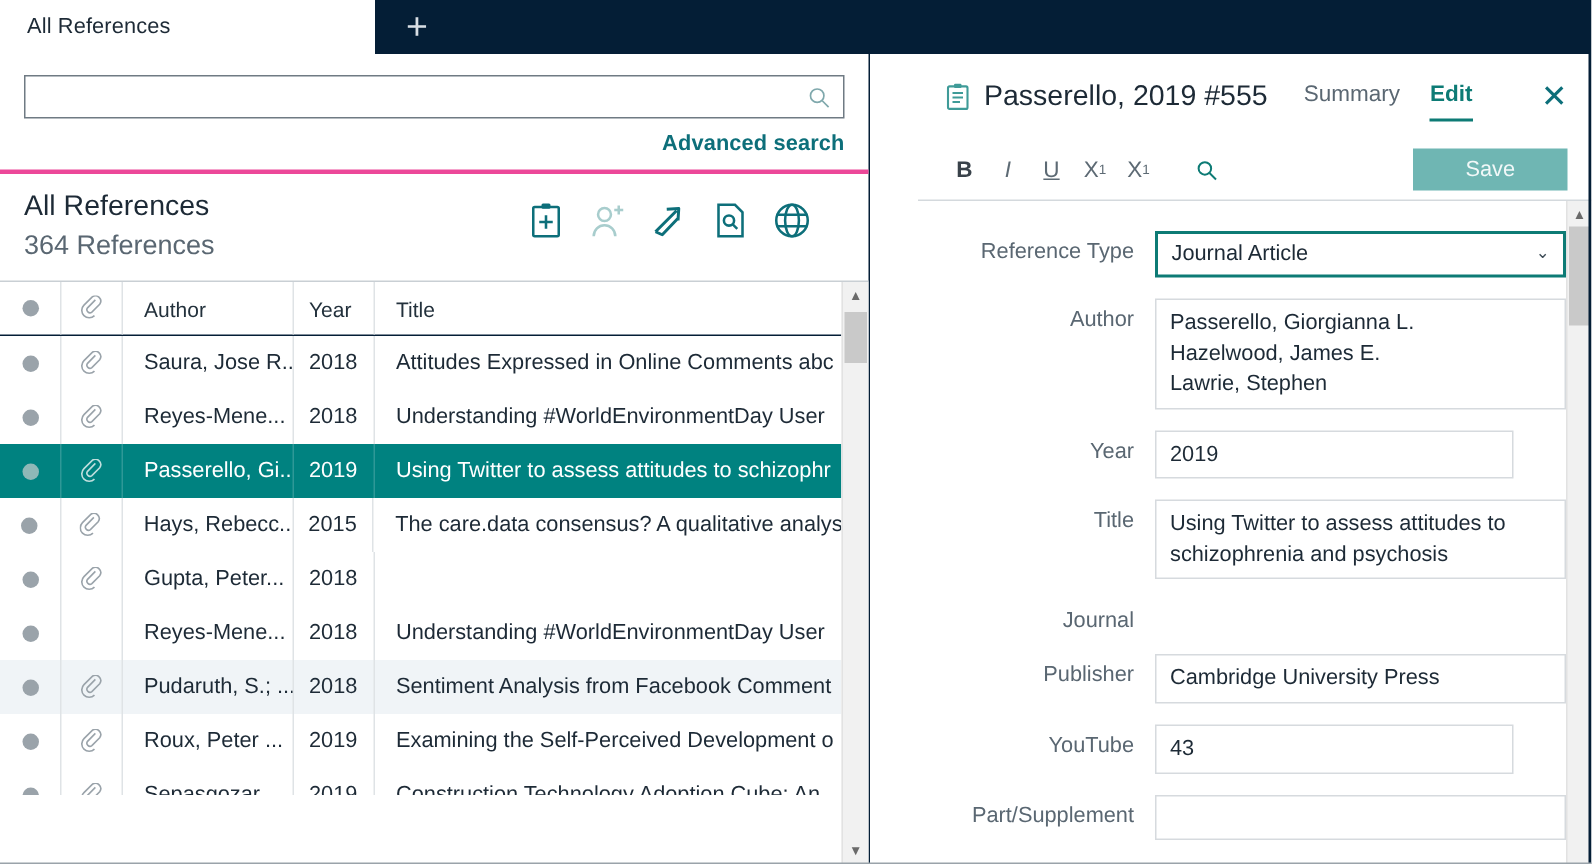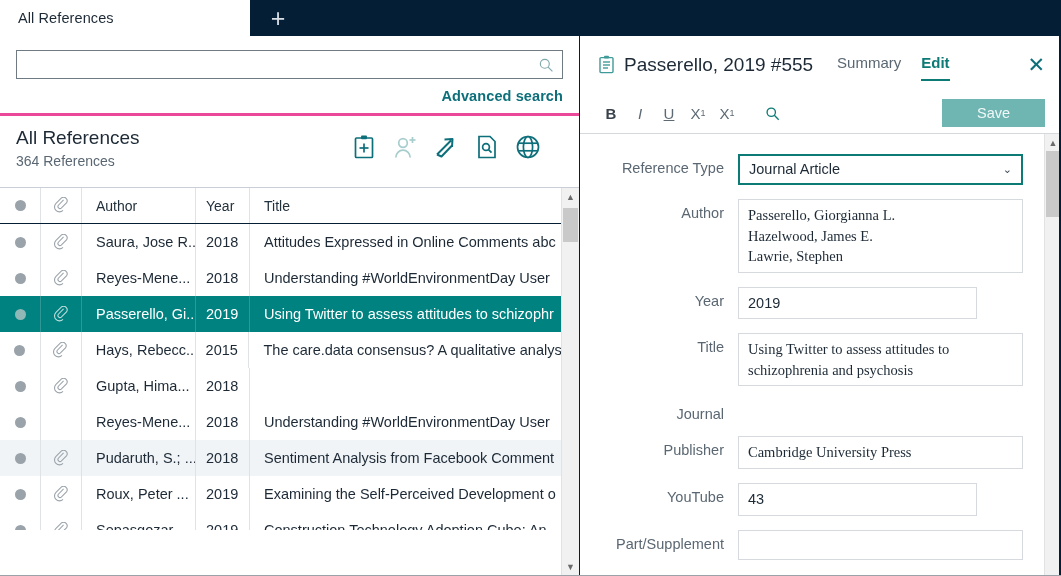--- a/index.html
+++ b/index.html
@@ -52,21 +52,21 @@
   .adv {
     text-align: right; margin-top: 9px; color: #0d6f7a; font-size: 14.5px;
     font-weight: bold; letter-spacing: .1px;
   }
 
   .listhead {
     flex: 0 0 72px; padding: 10px 16px 0 16px; display: flex; align-items: flex-start;
     justify-content: space-between; border-bottom: 1px solid #c9cfd4;
   }
   .lh-title { font-size: 19px; color: #1d2a36; font-weight: 400; line-height: 1.25; }
-  .lh-sub { font-size: 14px; color: #5a6772; margin-top: 3px; }
+  .lh-sub { font-size: 18px; color: #5a6772; margin-top: 3px; }
   .lh-icons { display: flex; align-items: center; gap: 15px; padding-top: 8px; padding-right: 22px; }
   .lh-icons .ic { width: 26px; height: 26px; color: #0d6f7a; display: block; }
   .lh-icons .ic.dim { color: #a8cdcd; }
 
   .tablewrap { flex: 1 1 auto; display: flex; min-height: 0; position: relative; }
   .table { flex: 1 1 auto; overflow: hidden; position: relative; }
 
   .hdrrow {
     display: flex; height: 36px; align-items: center;
     border-bottom: 1px solid #041e36; font-size: 14px; color: #23313c;
@@ -95,21 +95,21 @@
   
   .vsb {
     width: 18px; flex: 0 0 18px; background: #f1f1f1; border-left: 1px solid #e2e2e2;
     display: flex; flex-direction: column; position: relative;
   }
   .vsb .arrow { height: 18px; display: flex; align-items: center; justify-content: center; color: #6a6a6a; font-size: 9px; }
   .vsb .track { flex: 1 1 auto; position: relative; }
   .vsb .thumb { position: absolute; left: 1px; right: 1px; background: #c9c9c9; }
 
   
-  .right { flex: 1 1 auto; display: flex; flex-direction: column; background: #fff; min-width: 0; }
+  .right { flex: 1 1 auto; display: flex; flex-direction: column; background: #fff; min-width: 0; padding-left: 32px; }
   .rhead {
     height: 57px; flex: 0 0 57px; display: flex; align-items: center; padding: 0 16px 0 18px;
     border-bottom: 0px;
   }
   .rh-clip { width: 17px; height: 19px; color: #3f9b98; margin-right: 9px; display: block; }
   .rh-title { font-size: 19px; color: #1d2a36; white-space: nowrap; }
   .rh-tabs { display: flex; align-items: center; gap: 20px; margin-left: 24px; }
   .rh-tab { font-size: 15px; color: #5a6772; padding-bottom: 4px; position: relative; white-space: nowrap; }
   .rh-tab.active { color: #0d7b75; font-weight: bold; }
   .rh-tab.active:after {
@@ -140,21 +140,21 @@
   .frow { display: flex; margin-bottom: 14px; align-items: flex-start; }
   .flabel {
     width: 158px; flex: 0 0 158px; text-align: right; padding-right: 14px; padding-top: 6px;
     font-size: 14.5px; color: #5a6772;
   }
   .fval {
     border: 1px solid #d6dade; background: #fff; font-family: inherit;
     font-size: 14.5px; color: #1d2a36; padding: 5px 9px; line-height: 1.42;
     min-height: 30px;
   }
-  .fval.w-full { width: 285px; font-family: Liberation Serif, serif; }
+  .fval.w-full { width: 285px; }
   .fval.w-short { width: 239px; }
   .fval.select {
     width: 285px; border: 2px solid #0d7b75; display: flex; align-items: center;
     justify-content: space-between; padding: 3px 9px; min-height: 31px;
   }
   .fval.select .chev { color: #3c4a55; font-size: 11px; }
   .fval.empty { min-height: 30px; }
 
   .rsb {
     width: 17px; flex: 0 0 17px; background: #f1f1f1; border-left: 1px solid #e2e2e2;
@@ -310,21 +310,21 @@
               </div>
               <div class="row">
                 <div class="c-dot">
                   <span class="dot"></span>
                 </div>
                 <div class="c-clip">
                   <svg class="clip" viewBox="0 0 16 18" fill="none" stroke="currentColor" stroke-width="1.3">
                     <path d="M11.6 5.2 5.3 11.6a2.5 2.5 0 0 0 3.5 3.5l6.3-6.4a4.3 4.3 0 0 0-6-6L2.4 9.4a6 6 0 0 0 8.5 8.5" transform="translate(0,-1.5) scale(0.88)"></path>
                   </svg>
                 </div>
-                <div class="c-auth">Gupta, Hima...</div>
+                <div class="c-auth">Gupta, Peter...</div>
                 <div class="c-year">2018</div>
               </div>
               <div class="row">
                 <div class="c-dot">
                   <span class="dot"></span>
                 </div>
                 <div class="c-clip"></div>
                 <div class="c-auth">Reyes-Mene...</div>
                 <div class="c-year">2018</div>
                 <div class="c-title">Understanding #WorldEnvironmentDay User</div>

